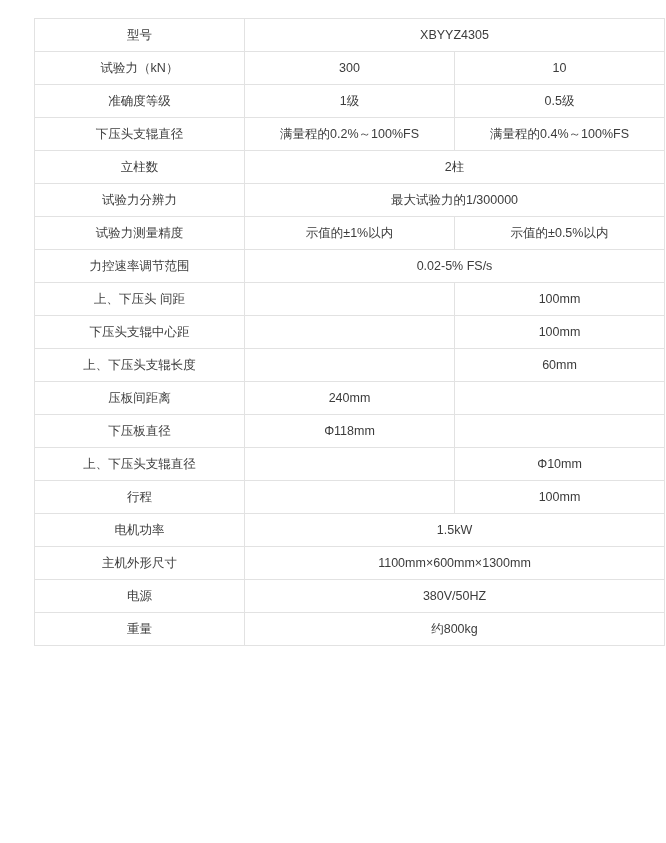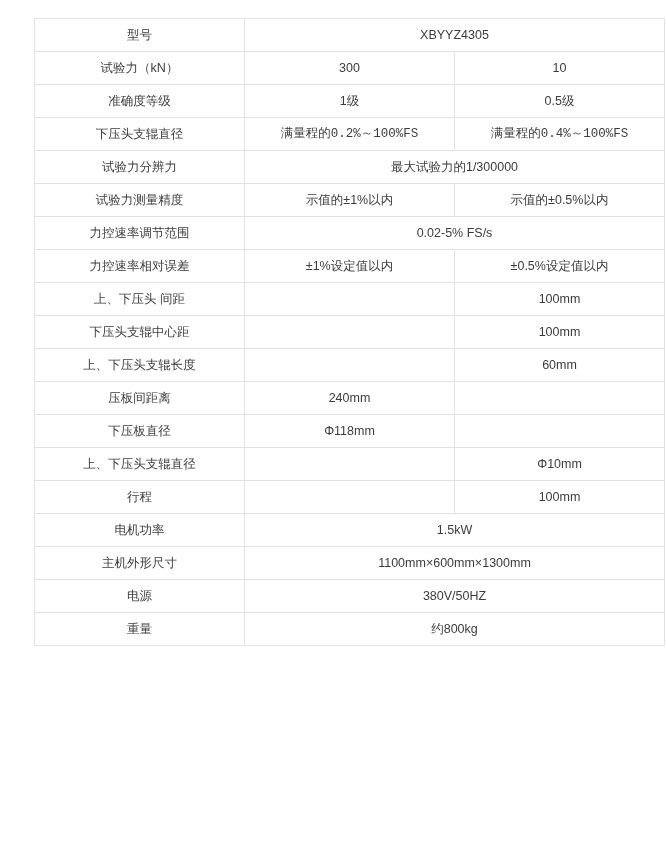--- a/index.html
+++ b/index.html
@@ -39,21 +39,20 @@
   }
   td.label-cell {
     width: 210px;
     color: #3c3c3c;
   }
   td.value-cell {
     color: #4a4a4a;
   }
   td.small-text {
     font-size: 11.5px;
-    font-family: Liberation Mono, monospace;
   }
   .col-label { width: 210px; }
   .col-v1 { width: 210px; }
   .col-v2 { width: 210px; }
 </style>
 </head>
 <body>
 
 <div class="sheet">
   <table class="spec-table">
@@ -76,36 +75,35 @@
           <td class="label-cell">准确度等级</td>
           <td class="value-cell">1级</td>
           <td class="value-cell">0.5级</td>
         </tr>
         <tr>
           <td class="label-cell">下压头支辊直径</td>
           <td class="value-cell small-text">满量程的0.2%～100%FS</td>
           <td class="value-cell small-text">满量程的0.4%～100%FS</td>
         </tr>
         <tr>
+          <td class="label-cell">立柱数</td>
+          <td class="value-cell" colspan="2">2柱</td>
+        </tr>
+        <tr>
           <td class="label-cell">试验力分辨力</td>
           <td class="value-cell" colspan="2">最大试验力的1/300000</td>
         </tr>
         <tr>
           <td class="label-cell">试验力测量精度</td>
           <td class="value-cell">示值的±1%以内</td>
           <td class="value-cell">示值的±0.5%以内</td>
         </tr>
         <tr>
           <td class="label-cell">力控速率调节范围</td>
           <td class="value-cell" colspan="2">0.02-5% FS/s</td>
-        </tr>
-        <tr>
-          <td class="label-cell">力控速率相对误差</td>
-          <td class="value-cell">±1%设定值以内</td>
-          <td class="value-cell">±0.5%设定值以内</td>
         </tr>
         <tr>
           <td class="label-cell">上、下压头 间距</td>
           <td class="value-cell"></td>
           <td class="value-cell">100mm</td>
         </tr>
         <tr>
           <td class="label-cell">下压头支辊中心距</td>
           <td class="value-cell"></td>
           <td class="value-cell">100mm</td>

